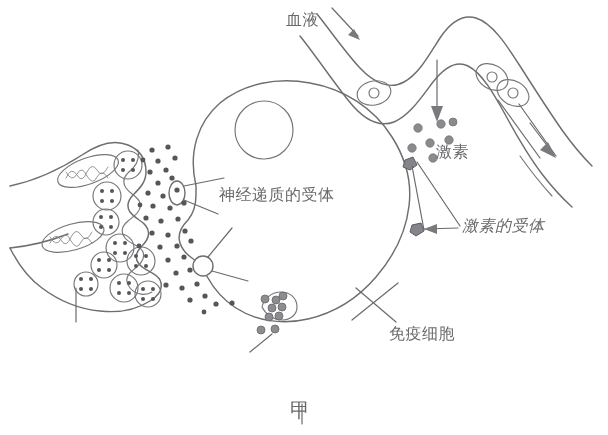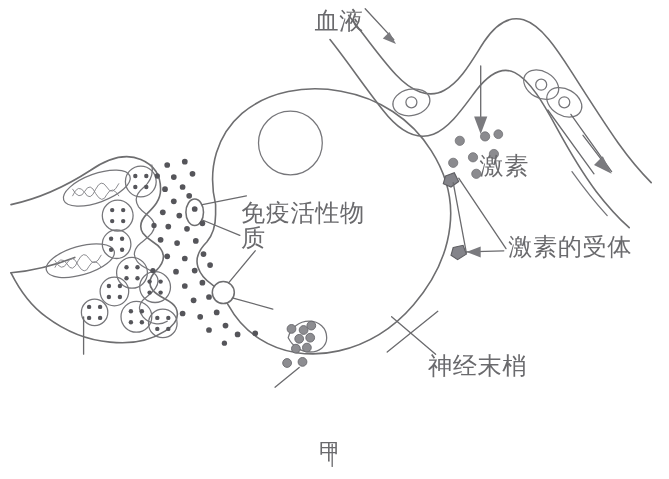--- a/index.html
+++ b/index.html
@@ -78,29 +78,29 @@
     stroke-width: 1;
   }
   .arrowhead {
     fill: #7a7a7e;
     stroke: none;
   }
   .label {
     position: absolute;
     color: #6a6a6d;
     font-family: "DejaVu Sans", "Liberation Sans", sans-serif;
-    font-size: 22px;
+    font-size: 16px;
     line-height: 23px;
     letter-spacing: 0.5px;
     white-space: nowrap;
     user-select: none;
   }
   #label-blood        { left: 286px; top: 8px; }
   #label-hormone      { left: 436px; top: 140px; }
-  #label-hormone-rec  { left: 462px; top: 214px; }
+  #label-hormone-rec  { left: 462px; top: 214px; font-style: italic; }
   #label-nt-receptor  { left: 219px; top: 183px; width: 125px; white-space: normal; }
   #label-nerve-ending { left: 12px; top: 325px; }
   #label-immune-sub   { left: 198px; top: 345px; }
   #label-immune-cell  { left: 389px; top: 322px; }
   #label-figure       { left: 290px; top: 399px; font-size: 20px; }
 </style>
 </head>
 <body>
 
 <div id="diagram-root">
@@ -385,21 +385,21 @@
     </g>
 
   </svg>
 
   <div class="label" id="label-blood">血液</div>
 
   <div class="label" id="label-hormone">激素</div>
 
   <div class="label" id="label-hormone-rec">激素的受体</div>
 
-  <div class="label" id="label-nt-receptor">免疫活性物质</div>
-
-
-
-  <div class="label" id="label-immune-cell">神经末梢</div>
+  <div class="label" id="label-nt-receptor">神经递质的受体</div>
+
+
+
+  <div class="label" id="label-immune-cell">免疫细胞</div>
 
   <div class="label" id="label-figure">甲</div>
 
 </div>
 
 </body></html>

